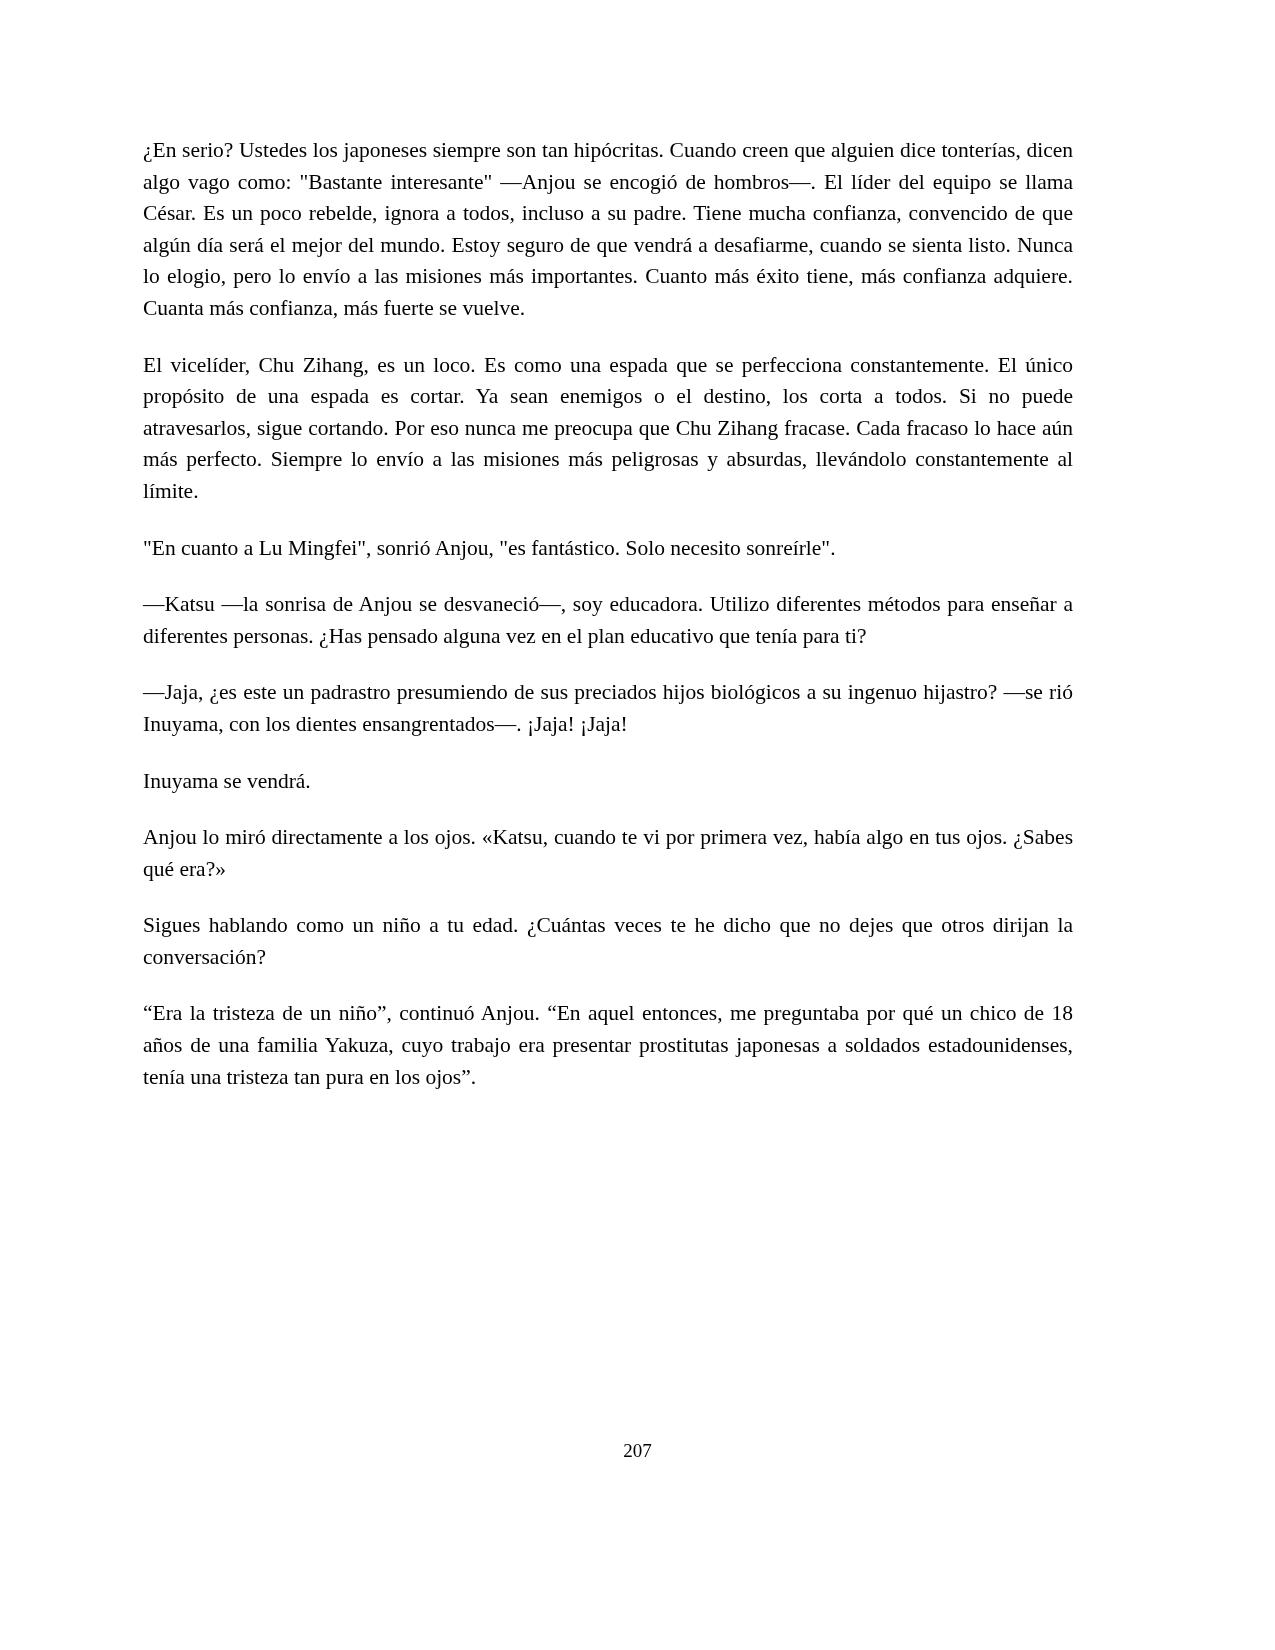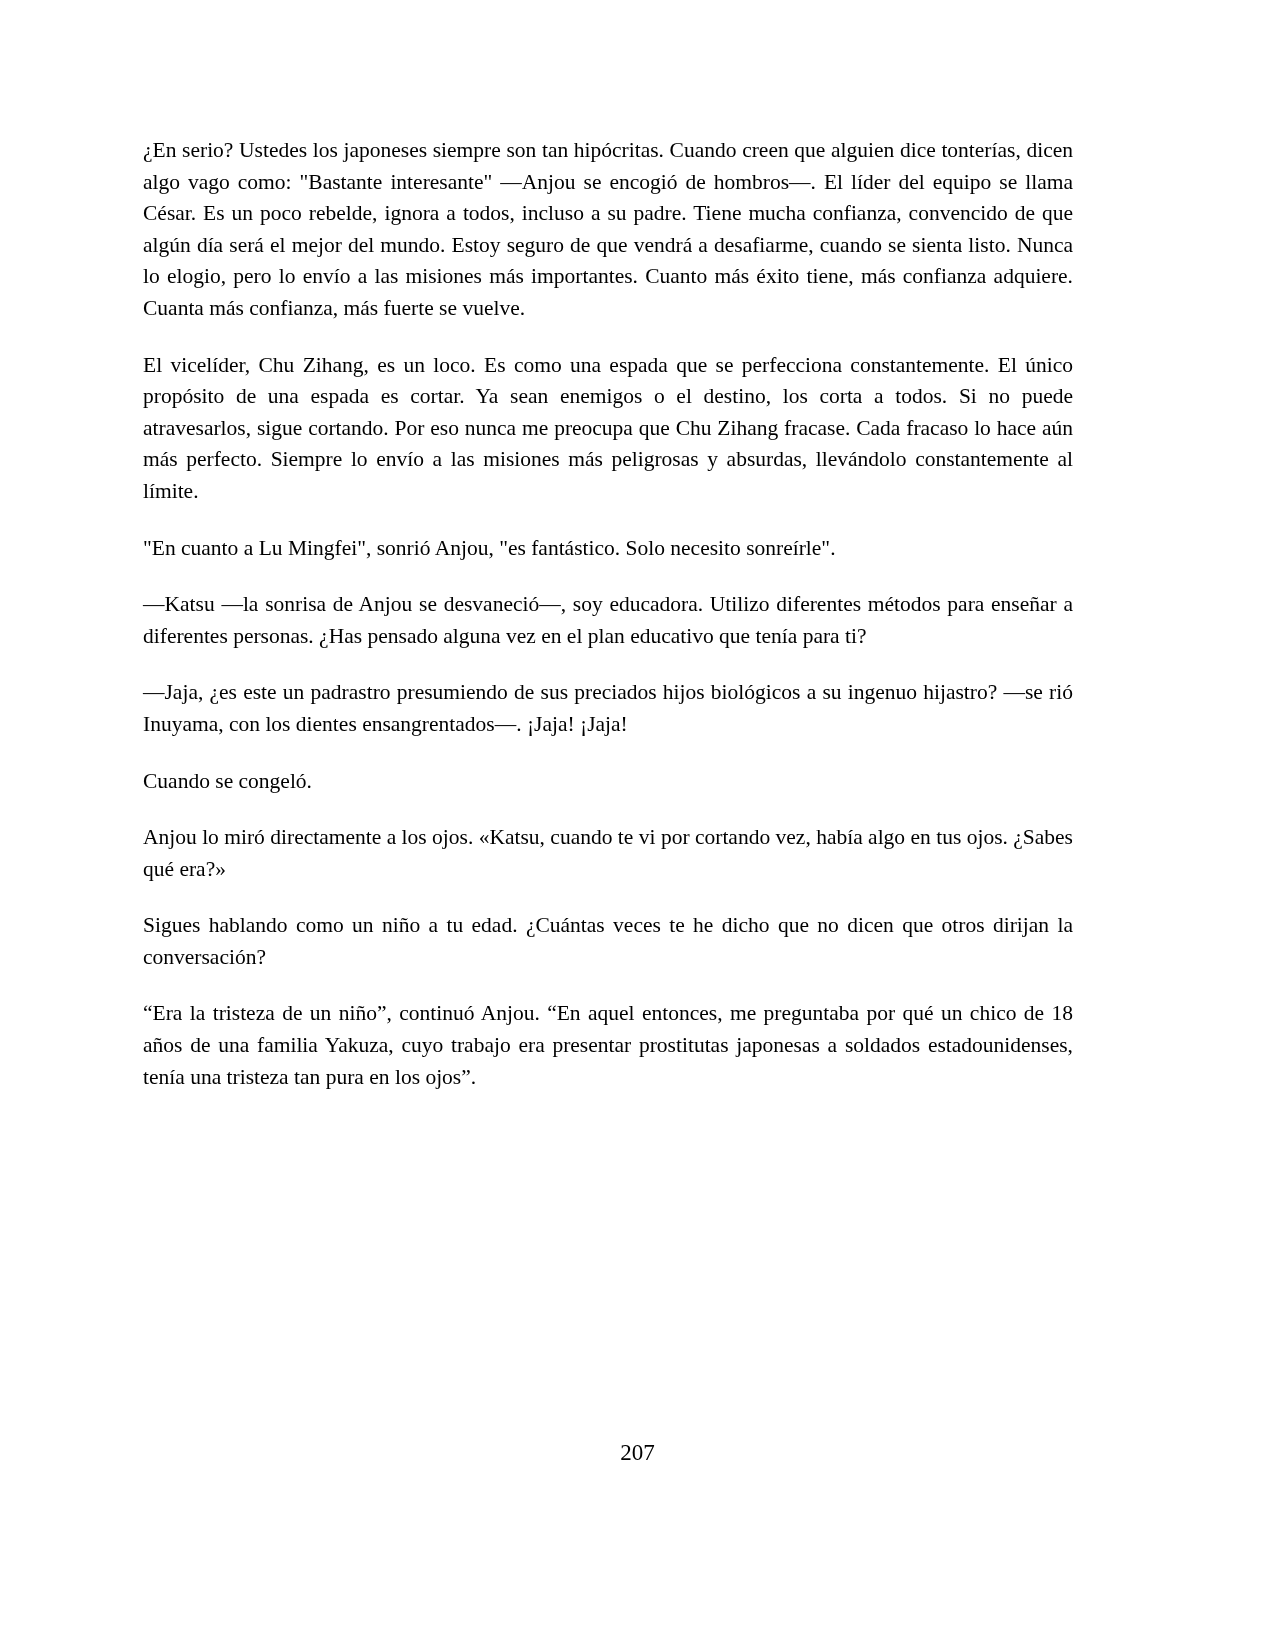--- a/index.html
+++ b/index.html
@@ -33,33 +33,33 @@
   }
   .para:last-child {
     margin-bottom: 12px;
   }
   .page-number {
     position: absolute;
     left: 0;
     right: 0;
     top: 1440px;
     text-align: center;
-    font-size: 23px;
+    font-size: 19px;
     font-family: "Liberation Serif", "DejaVu Serif", serif;
   }
 </style>
 </head>
 <body>
 
 <div class="page">
   <div class="content">
     <p class="para">¿En serio? Ustedes los japoneses siempre son tan hipócritas. Cuando creen que alguien dice tonterías, dicen algo vago como: "Bastante interesante" —Anjou se encogió de hombros—. El líder del equipo se llama César. Es un poco rebelde, ignora a todos, incluso a su padre. Tiene mucha confianza, convencido de que algún día será el mejor del mundo. Estoy seguro de que vendrá a desafiarme, cuando se sienta listo. Nunca lo elogio, pero lo envío a las misiones más importantes. Cuanto más éxito tiene, más confianza adquiere. Cuanta más confianza, más fuerte se vuelve.</p>
     <p class="para">El vicelíder, Chu Zihang, es un loco. Es como una espada que se perfecciona constantemente. El único propósito de una espada es cortar. Ya sean enemigos o el destino, los corta a todos. Si no puede atravesarlos, sigue cortando. Por eso nunca me preocupa que Chu Zihang fracase. Cada fracaso lo hace aún más perfecto. Siempre lo envío a las misiones más peligrosas y absurdas, llevándolo constantemente al límite.</p>
     <p class="para">"En cuanto a Lu Mingfei", sonrió Anjou, "es fantástico. Solo necesito sonreírle".</p>
     <p class="para">—Katsu —la sonrisa de Anjou se desvaneció—, soy educadora. Utilizo diferentes métodos para enseñar a diferentes personas. ¿Has pensado alguna vez en el plan educativo que tenía para ti?</p>
     <p class="para">—Jaja, ¿es este un padrastro presumiendo de sus preciados hijos biológicos a su ingenuo hijastro? —se rió Inuyama, con los dientes ensangrentados—. ¡Jaja! ¡Jaja!</p>
-    <p class="para">Cuando se congeló.</p>
-    <p class="para">Anjou lo miró directamente a los ojos. «Katsu, cuando te vi por cortando vez, había algo en tus ojos. ¿Sabes qué era?»</p>
-    <p class="para">Sigues hablando como un niño a tu edad. ¿Cuántas veces te he dicho que no dicen que otros dirijan la conversación?</p>
+    <p class="para">Inuyama se vendrá.</p>
+    <p class="para">Anjou lo miró directamente a los ojos. «Katsu, cuando te vi por primera vez, había algo en tus ojos. ¿Sabes qué era?»</p>
+    <p class="para">Sigues hablando como un niño a tu edad. ¿Cuántas veces te he dicho que no dejes que otros dirijan la conversación?</p>
     <p class="para">“Era la tristeza de un niño”, continuó Anjou. “En aquel entonces, me preguntaba por qué un chico de 18 años de una familia Yakuza, cuyo trabajo era presentar prostitutas japonesas a soldados estadounidenses, tenía una tristeza tan pura en los ojos”.</p>
   </div>
   <div class="page-number">207</div>
 </div>
 
 </body></html>

